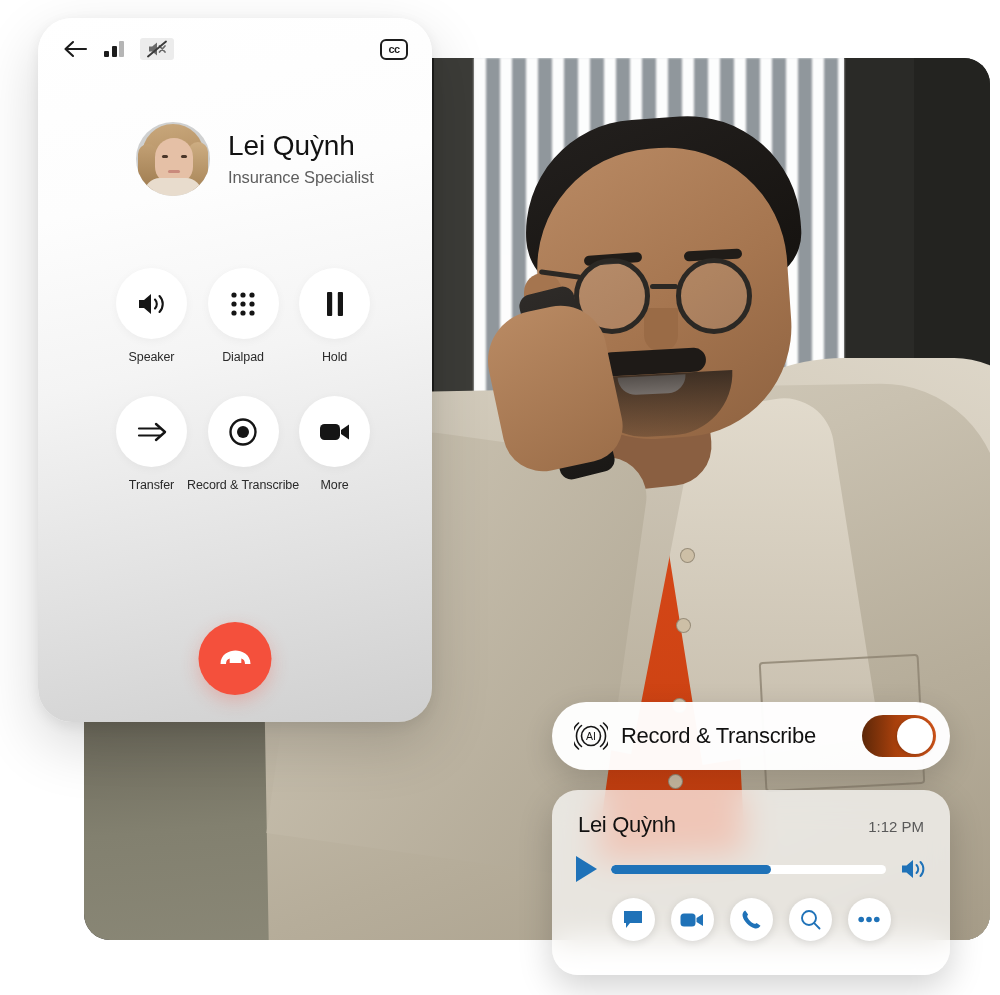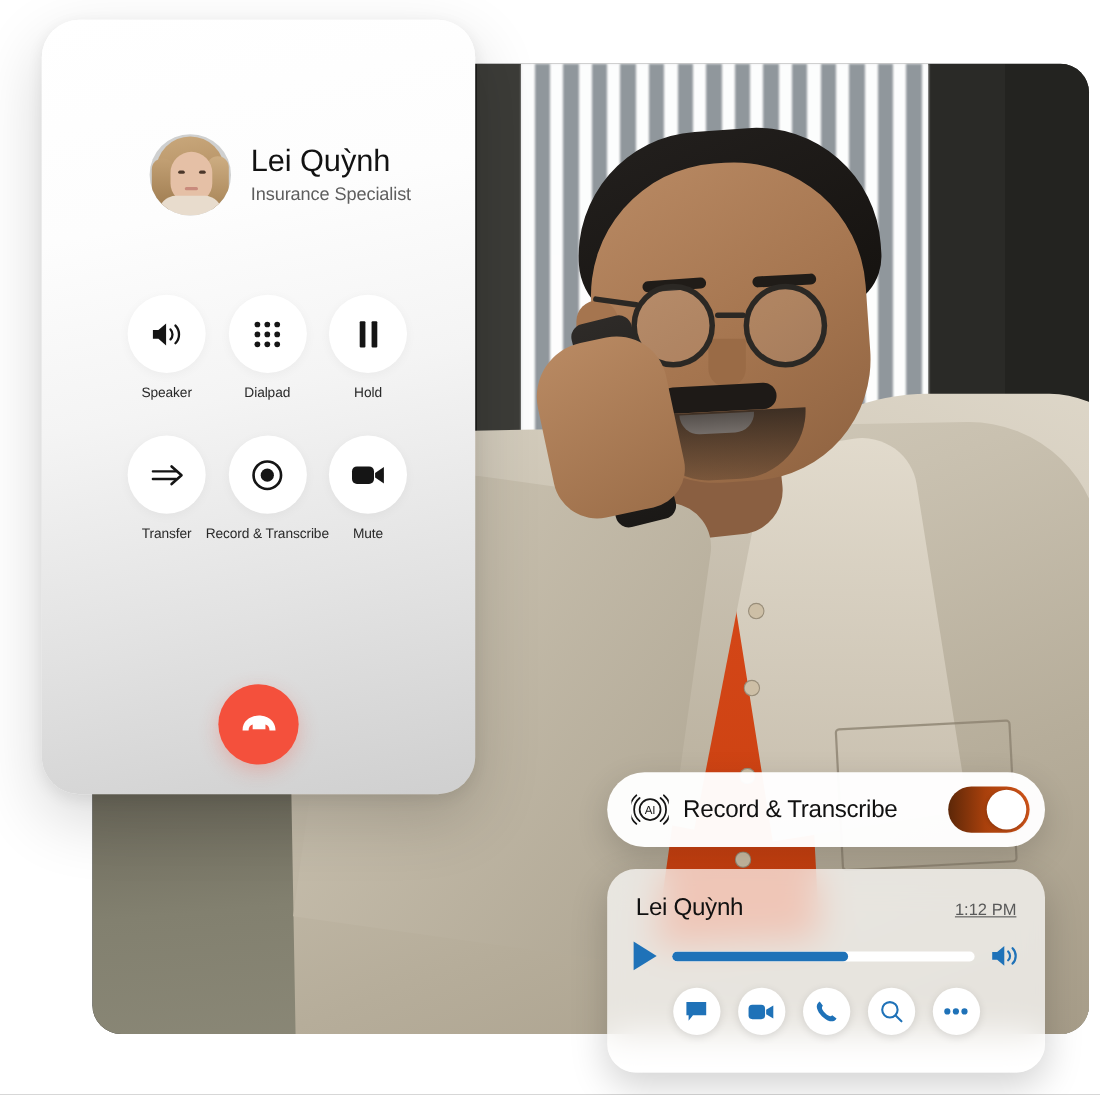--- a/index.html
+++ b/index.html
@@ -337,21 +337,21 @@
     background: rgba(255,255,255,0.70);
     backdrop-filter: blur(16px);
     -webkit-backdrop-filter: blur(16px);
     box-shadow: 0 12px 34px rgba(0,0,0,0.18);
     overflow: hidden;
   }
   .pl-head {
     display: flex; align-items: baseline; padding: 22px 26px 0 26px;
   }
   .pl-name { font-size: 22px; color: #111; letter-spacing: -0.3px; }
-  .pl-time { margin-left: auto; font-size: 15px; color: #595959; text-decoration: underline; }
+  .pl-time { margin-left: auto; font-size: 15px; color: #595959; }
   .pl-row {
     display: flex; align-items: center; gap: 14px; padding: 18px 22px 0 24px;
   }
   .play-tri {
     width: 0; height: 0; border-left: 21px solid #1f72b8;
     border-top: 13px solid transparent; border-bottom: 13px solid transparent;
     cursor: pointer; flex: none;
   }
   .bar {
     flex: 1; height: 9px; border-radius: 5px; background: #ffffff;
@@ -411,20 +411,42 @@
         <div class="m-btn" style="left:596px; top:490px;"></div>
         <div class="m-btn" style="left:592px; top:560px;"></div>
         <div class="m-btn" style="left:588px; top:640px;"></div>
         <div class="m-btn" style="left:584px; top:716px;"></div>
       </div>
     </div>
   </div>
 
   <div id="phone-card">
 
+    <div class="statusbar">
+      <div class="sb-left">
+        <div class="back-arrow">
+          <svg width="26" height="22" viewBox="0 0 26 22">
+            <path d="M11 4 L3.5 11 L11 18 M3.5 11 H24" fill="none" stroke="#1c1c1c" stroke-width="2.1" stroke-linecap="round" stroke-linejoin="round"></path>
+          </svg>
+        </div>
+        <div class="signal">
+          <i></i>
+            <i></i>
+            <i></i>
+        </div>
+        <div class="mute-ico">
+          <svg width="22" height="18" viewBox="0 0 22 18">
+            <path d="M3 6.5 h3.2 L11 2.5 v13 L6.2 11.5 H3 Z" fill="#6a6a6a"></path>
+            <path d="M13.5 6 L19 12 M19 6 L13.5 12" stroke="#6a6a6a" stroke-width="1.7" stroke-linecap="round"></path>
+            <path d="M2 16.5 L20 1.5" stroke="#3b3b3b" stroke-width="1.9" stroke-linecap="round"></path>
+          </svg>
+        </div>
+      </div>
+      <div class="cc-ico">cc</div>
+    </div>
 
     <div class="caller">
       <div class="avatar">
         <div class="av-hair"></div>
         <div class="av-hair2"></div>
         <div class="av-hair3"></div>
         <div class="av-face"></div>
         <div class="av-eye" style="left:26px;"></div>
         <div class="av-eye" style="left:45px;"></div>
         <div class="av-mouth"></div>
@@ -500,21 +522,21 @@
         <div class="glabel">Record &amp; Transcribe</div>
       </div>
 
       <div class="gcell">
         <div class="gbtn">
           <svg width="32" height="22" viewBox="0 0 32 22">
             <rect x="1" y="3" width="20" height="16" rx="4.5" fill="#151515"></rect>
             <path d="M22 9 L30 3.5 v15 L22 13 Z" fill="#151515"></path>
           </svg>
         </div>
-        <div class="glabel">Mute</div>
+        <div class="glabel">More</div>
       </div>
 
 
     </div>
 
     <div class="endcall">
       <svg width="34" height="20" viewBox="0 0 34 20">
         <path d="M2 15 C2 5 11 1.5 17 1.5 C23 1.5 32 5 32 15 L26.5 15
                  C26.5 12 25.2 10.2 22.8 9.6 L22.8 14 L11.2 14 L11.2 9.6
                  C8.8 10.2 7.5 12 7.5 15 Z" fill="#ffffff"></path>

